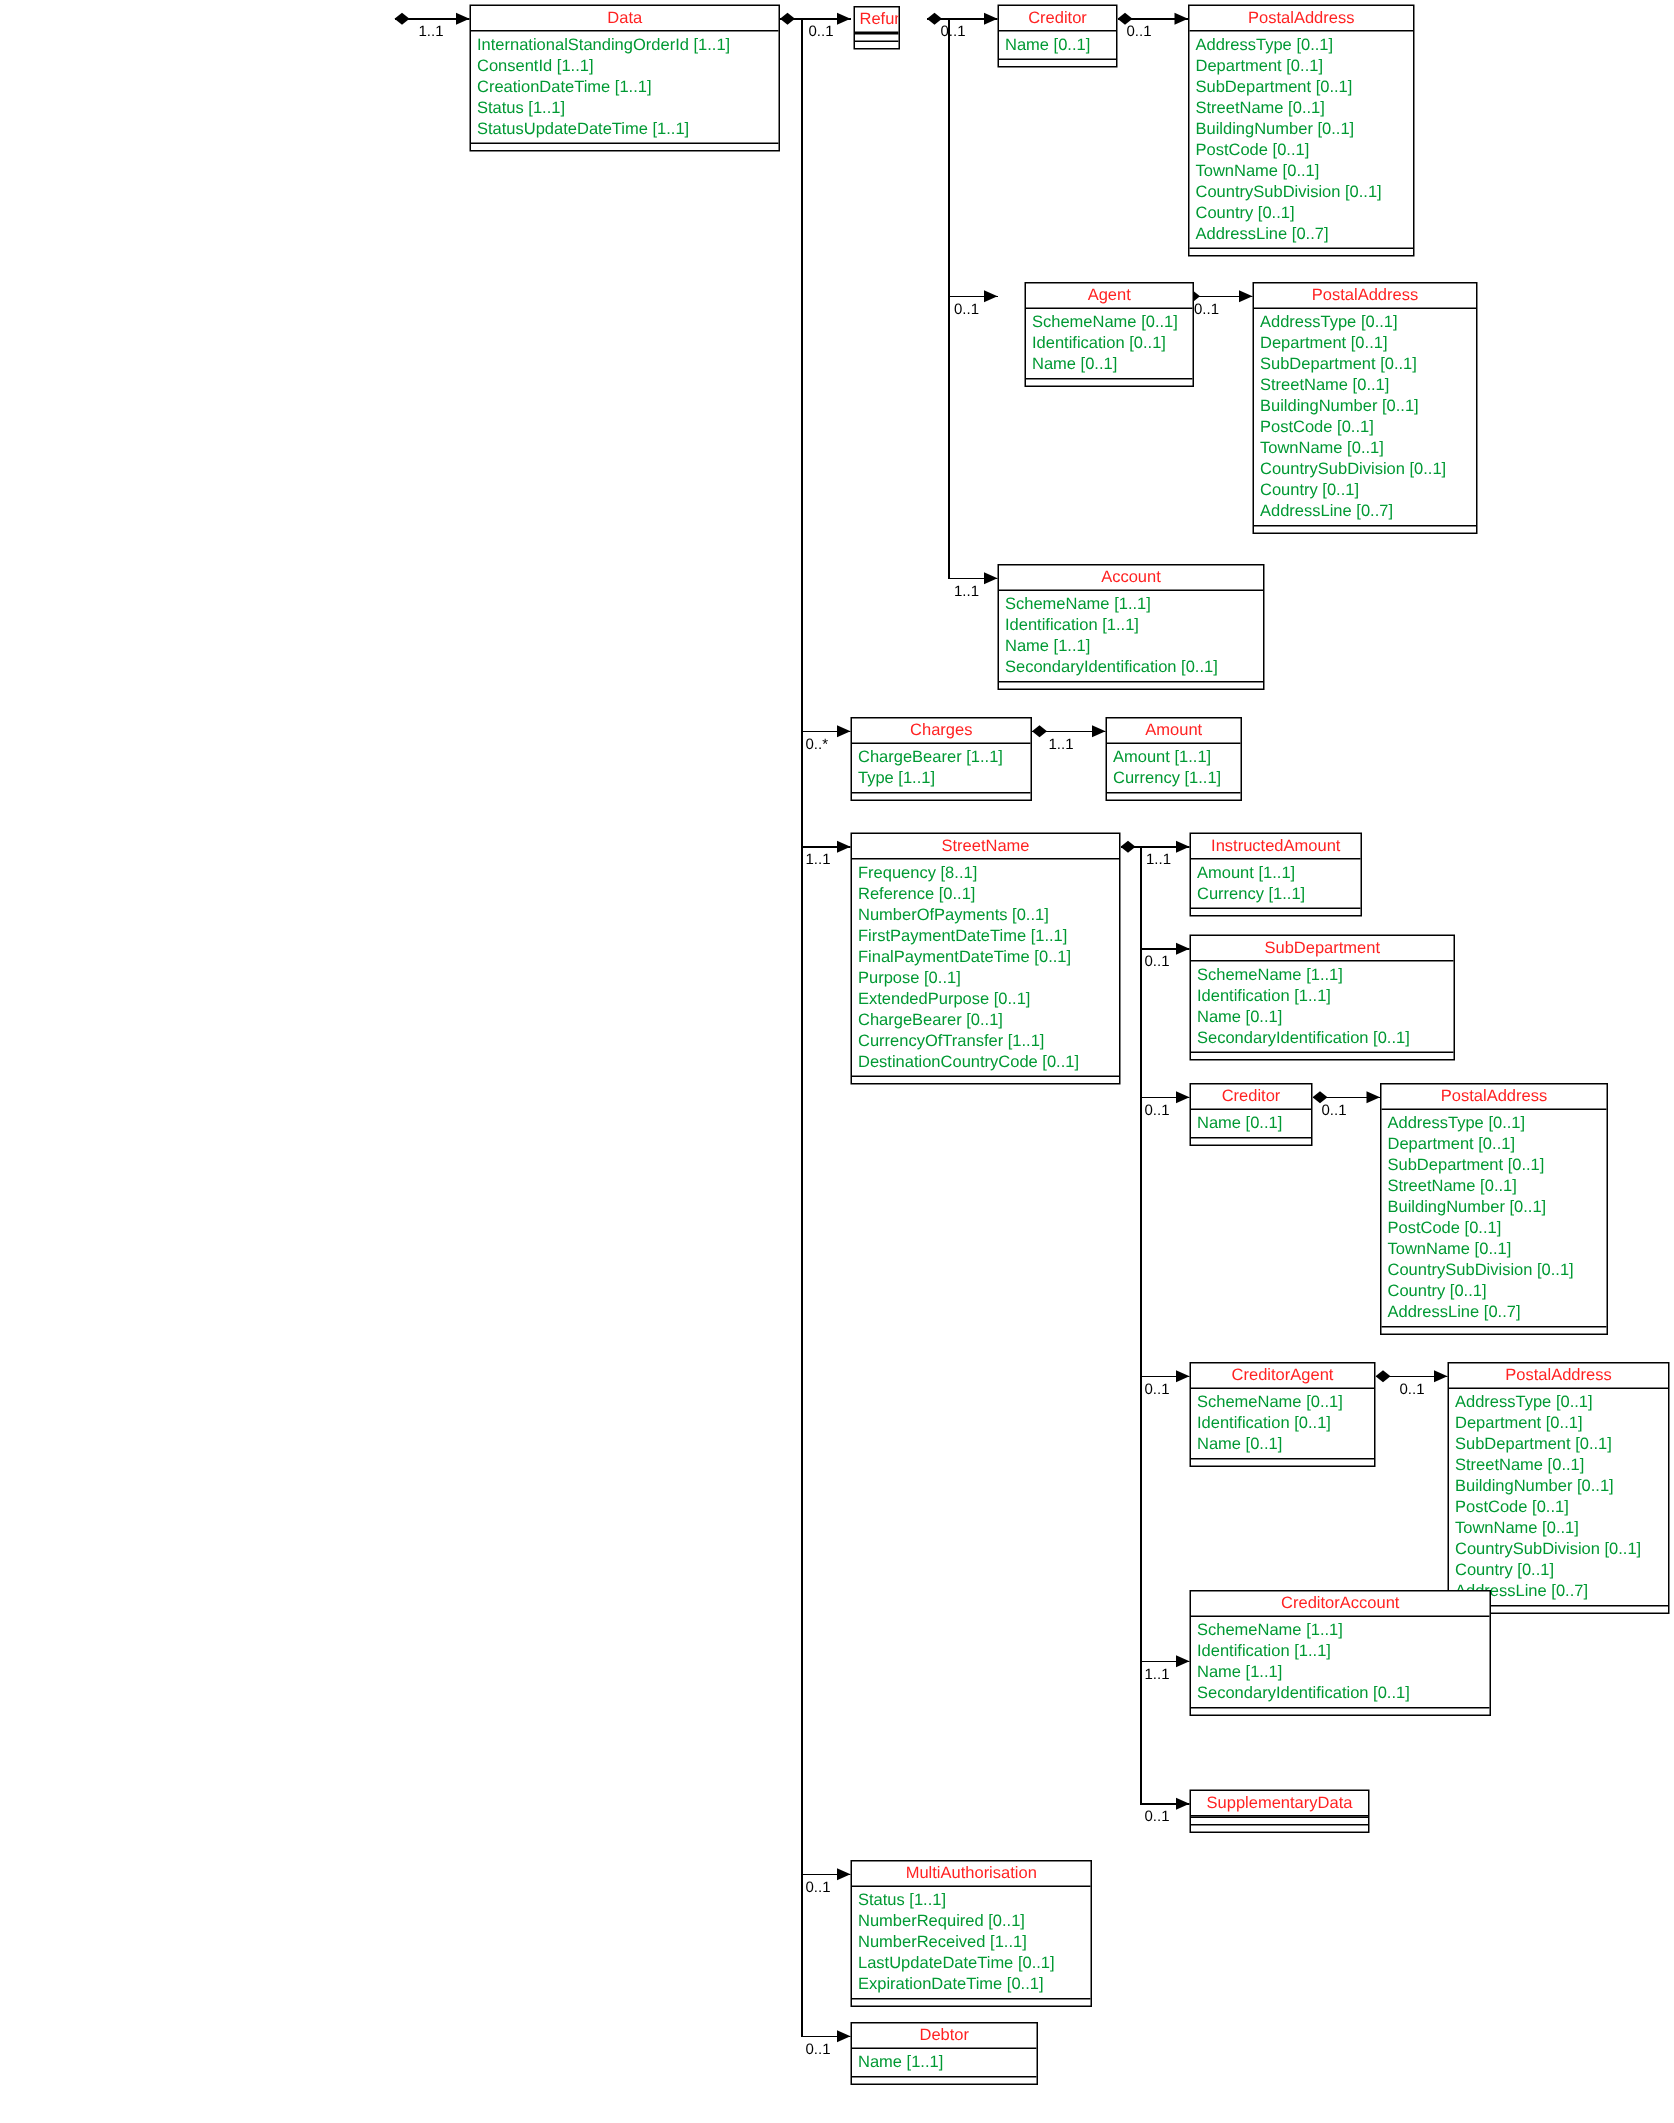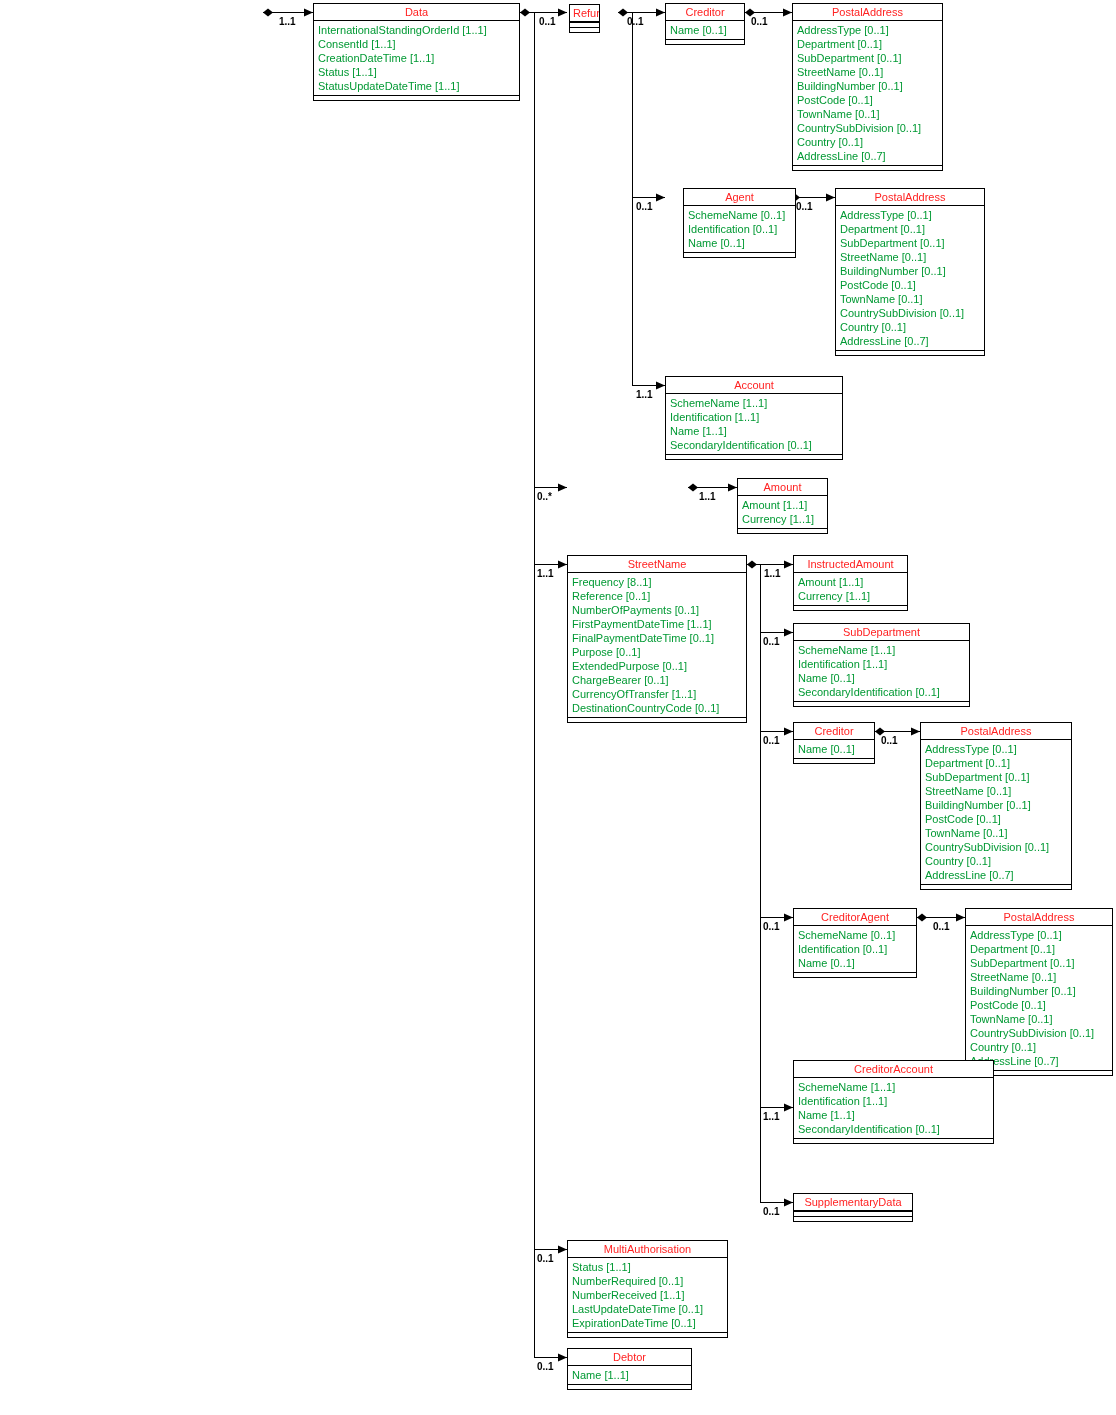--- a/index.html
+++ b/index.html
@@ -7,21 +7,21 @@
            font-family:"Liberation Sans",sans-serif;}
   #wires{position:absolute;left:0;top:0;z-index:0;}
   .node{position:absolute;box-sizing:border-box;background:#fff;
         border:1px solid #000;z-index:1;}
   .node .title{font-size:11px;line-height:12px;padding:2px 3px;text-align:center;
         color:#ff2222;border-bottom:1px solid #000;white-space:nowrap;overflow:hidden;}
   .node.root .title{color:#0000cc;}
   .node .attrs{padding:2px 4px;}
   .node .attr{font-size:11px;line-height:14px;color:#009933;white-space:nowrap;}
   .node .strip{height:4px;border-top:1px solid #000;}
-  .mult{position:absolute;z-index:2;font-size:10px;font-weight:bold;color:#000;
+  .mult{position:absolute;z-index:2;font-size:10px;font-weight:normal;color:#000;
         line-height:11px;white-space:nowrap;}
 </style>
 </head>
 <body>
 
 <div id="diagram">
 
   <svg id="wires" width="1116" height="1415" viewBox="0 0 1116 1415" shape-rendering="crispEdges">
     <g stroke="#000" fill="none">
       <path d="M263,12.5 H313"></path>
@@ -144,20 +144,28 @@
     <div class="title">Account</div>
     <div class="attrs">
         <div class="attr">SchemeName [1..1]</div>
         <div class="attr">Identification [1..1]</div>
         <div class="attr">Name [1..1]</div>
         <div class="attr">SecondaryIdentification [0..1]</div>
       </div>
     <div class="strip"></div>
   </div>
 
+  <div class="node" style="left:567px;top:478px;width:121px">
+    <div class="title">Charges</div>
+    <div class="attrs">
+        <div class="attr">ChargeBearer [1..1]</div>
+        <div class="attr">Type [1..1]</div>
+      </div>
+    <div class="strip"></div>
+  </div>
 
   <div class="node" style="left:737px;top:478px;width:91px">
     <div class="title">Amount</div>
     <div class="attrs">
         <div class="attr">Amount [1..1]</div>
         <div class="attr">Currency [1..1]</div>
       </div>
     <div class="strip"></div>
   </div>
 

